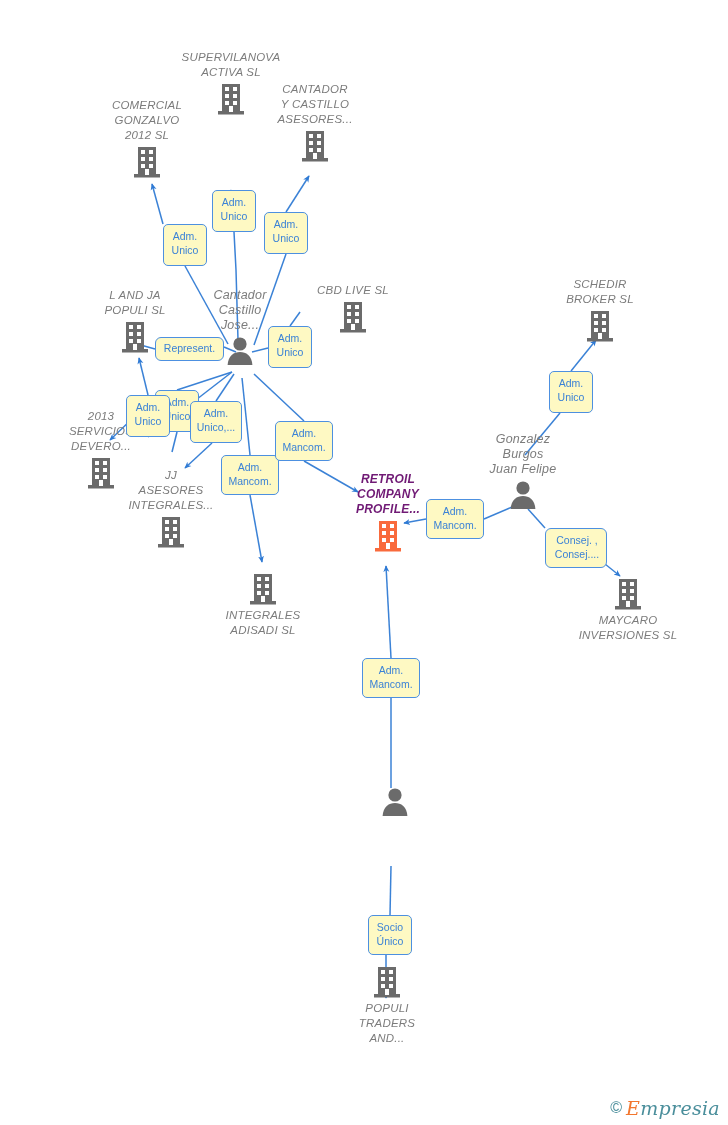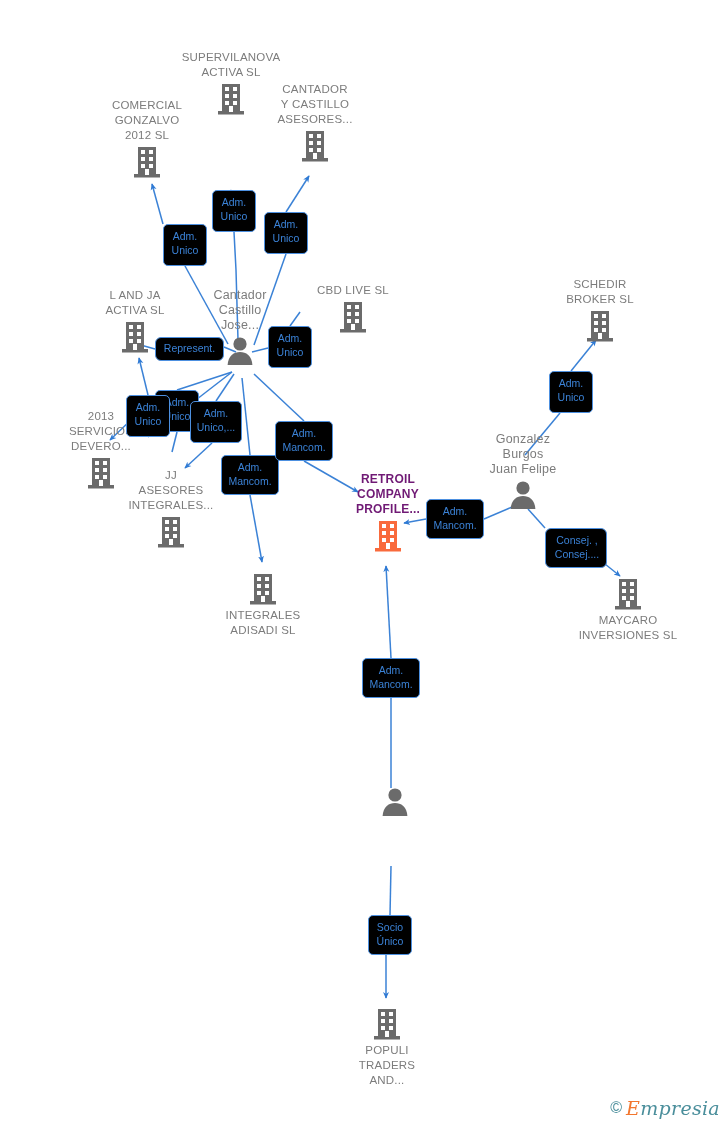--- a/index.html
+++ b/index.html
@@ -23,20 +23,21 @@
     top: 0;
     width: 728px;
     height: 1125px;
     pointer-events: none;
   }
   .node {
     position: absolute;
     transform: translate(-50%, 0);
     text-align: center;
     width: 140px;
+    font-style: italic;
   }
   .node .glyph {
     display: block;
     line-height: 1;
     color: #6b6b6b;
   }
   .node .glyph svg { display: block; margin: 0 auto; }
   .node .caption {
     display: block;
     font-size: 11.5px;
@@ -53,21 +54,21 @@
     font-size: 12px;
   }
   .cap-above .caption { margin-bottom: 2px; }
   .cap-below .caption { margin-top: 2px; }
 
   .relbox {
     position: absolute;
     box-sizing: border-box;
     border: 1.4px solid #4d90e0;
     border-radius: 5px;
-    background: #000000;
+    background: #fef9c3;
     color: #3b82d6;
     font-size: 10.5px;
     line-height: 14px;
     text-align: center;
     padding: 4px 5px;
     white-space: pre-line;
     box-shadow: 0 0 0 0 rgba(0,0,0,0);
   }
   .relbox.bubble { border-radius: 6px; padding-left: 7px; }
 
@@ -202,21 +203,21 @@
         <rect x="8" y="19" width="4" height="4"></rect>
             <rect x="16" y="19" width="4" height="4"></rect>
         <rect x="12" y="24" width="4" height="6"></rect>
       </g>
         </svg>
     </span>
   </div>
 
   <div class="node company cap-above" style="left:135px; top:288px;">
     <span class="caption">L AND JA
-ACTIVA  SL</span>
+POPULI  SL</span>
     <span class="glyph">
       <svg width="28" height="34" viewBox="0 0 28 34">
           <g fill="#6b6b6b">
         <rect x="5" y="2" width="18" height="28"></rect>
             <rect x="1" y="29" width="26" height="3.5"></rect>
       </g>
           <g fill="#ffffff">
         <rect x="8" y="5" width="4" height="4"></rect>
             <rect x="16" y="5" width="4" height="4"></rect>
         <rect x="8" y="12" width="4" height="4"></rect>
@@ -378,21 +379,21 @@
         <rect x="8" y="19" width="4" height="4"></rect>
             <rect x="16" y="19" width="4" height="4"></rect>
         <rect x="12" y="24" width="4" height="6"></rect>
       </g>
         </svg>
     </span>
     <span class="caption">MAYCARO
 INVERSIONES SL</span>
   </div>
 
-  <div class="node company cap-below" style="left:387px; top:1007px;">
+  <div class="node company cap-below" style="left:387px; top:965px;">
     <span class="glyph">
       <svg width="28" height="34" viewBox="0 0 28 34">
           <g fill="#6b6b6b">
         <rect x="5" y="2" width="18" height="28"></rect>
             <rect x="1" y="29" width="26" height="3.5"></rect>
       </g>
           <g fill="#ffffff">
         <rect x="8" y="5" width="4" height="4"></rect>
             <rect x="16" y="5" width="4" height="4"></rect>
         <rect x="8" y="12" width="4" height="4"></rect>

